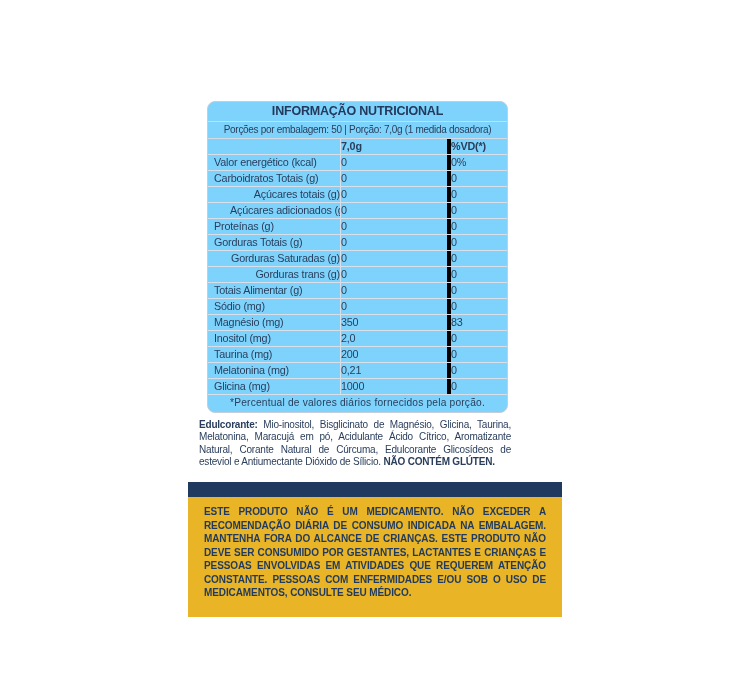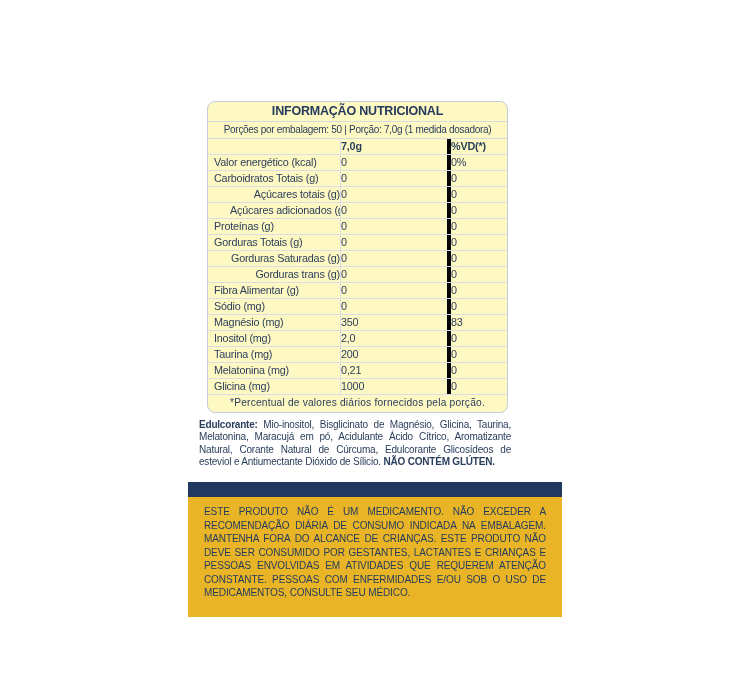--- a/index.html
+++ b/index.html
@@ -16,21 +16,21 @@
 
   
   .nutri-table {
     position: absolute;
     left: 207px;
     top: 101px;
     width: 301px;
     border: 1.5px solid #C3CDDB;
     border-radius: 8px;
     overflow: hidden;
-    background: #fef9c3;
+    background: #7dd3fc;
   }
   .t-title {
     height: 20px;
     line-height: 19px;
     text-align: center;
     font-weight: bold;
     font-size: 12.5px;
     letter-spacing: -0.2px;
     border-bottom: 1px solid #D3DAE4;
     color: #24395B;
@@ -97,21 +97,21 @@
     width: 374px;
   }
   .warn-bar {
     height: 15px;
     background: #1F3A5E;
   }
   .warn-body {
     height: 120px;
     background: #E9B426;
     padding: 8px 16px 0 16px;
-    font-weight: normal;
+    font-weight: bold;
     font-size: 10px;
     line-height: 13.5px;
     letter-spacing: -0.1px;
     text-align: justify;
     color: #1F3A5E;
   }
 </style>
 </head>
 <body>
 
@@ -168,21 +168,21 @@
       <div class="c-dv">0</div>
     </div>
 
     <div class="t-row">
       <div class="c-label ind-1">Gorduras trans (g)</div>
       <div class="c-amount">0</div>
       <div class="c-dv">0</div>
     </div>
 
     <div class="t-row">
-      <div class="c-label ind-0">Fibra Alimentar (g)</div>
+      <div class="c-label ind-0">Totais Alimentar (g)</div>
       <div class="c-amount">0</div>
       <div class="c-dv">0</div>
     </div>
 
     <div class="t-row">
       <div class="c-label ind-0">Sódio (mg)</div>
       <div class="c-amount">0</div>
       <div class="c-dv">0</div>
     </div>
 

